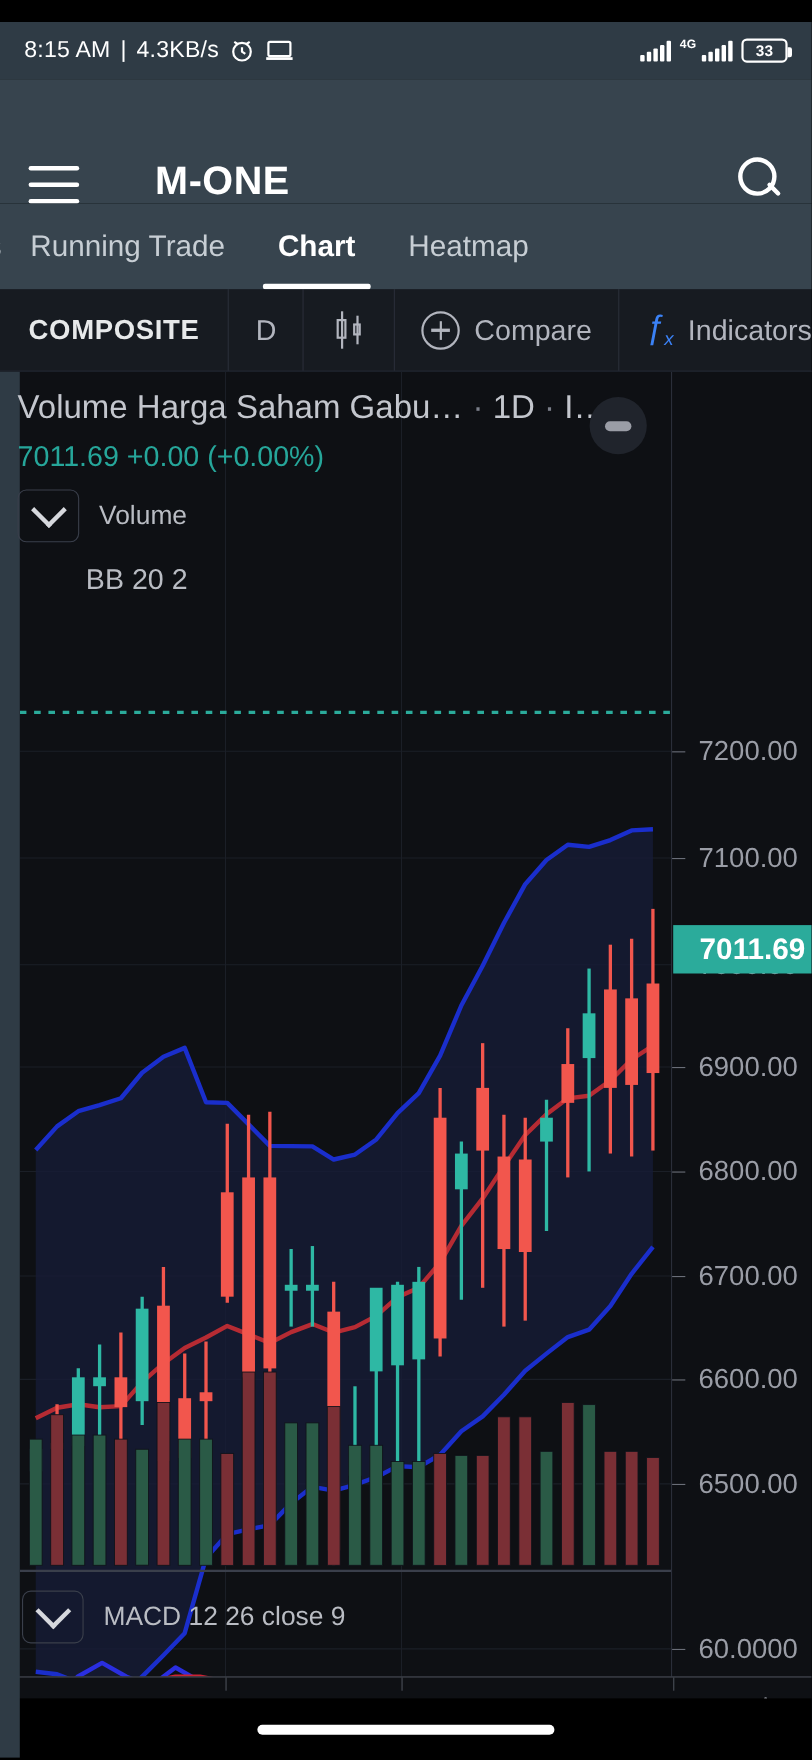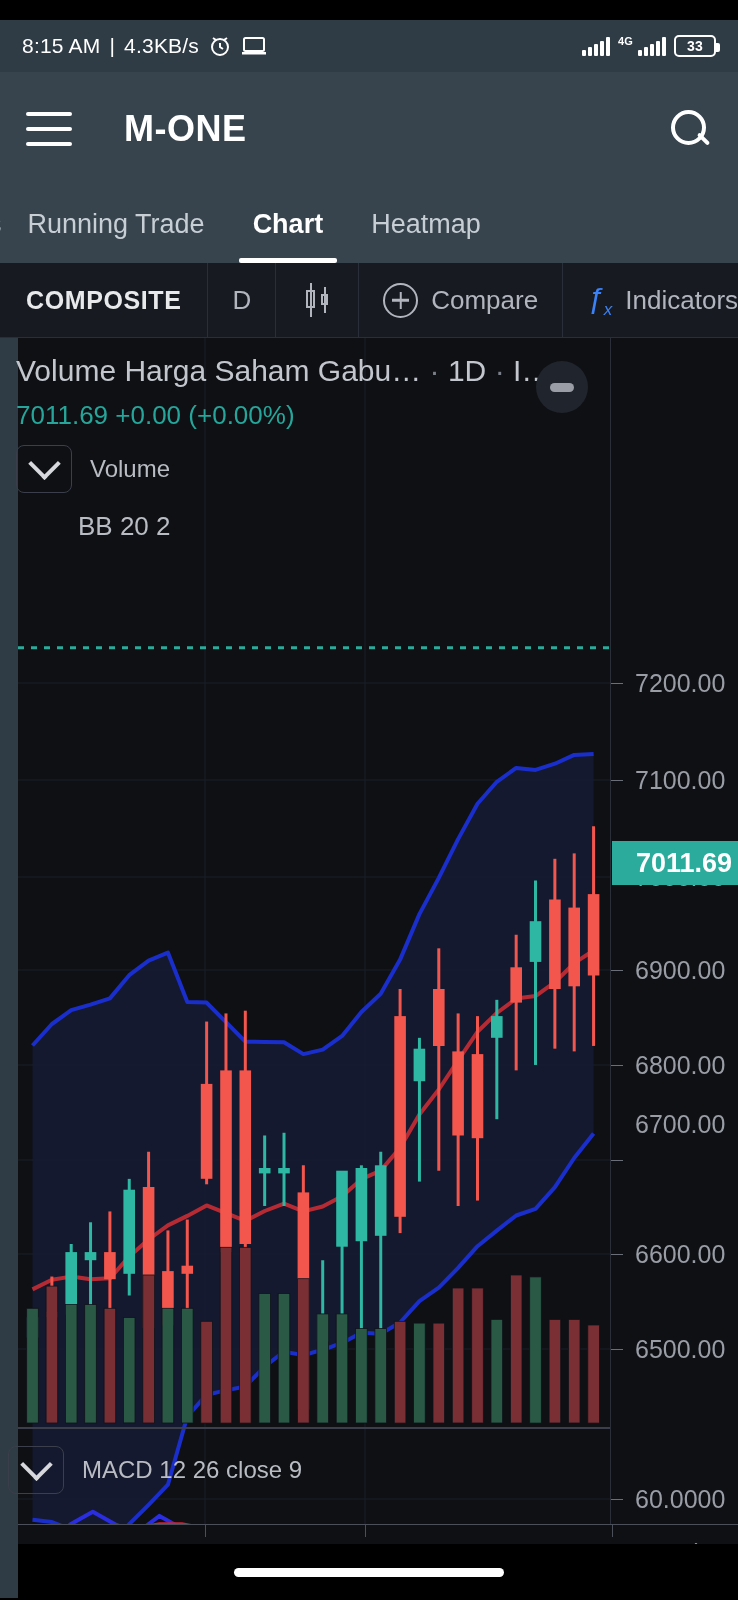--- a/index.html
+++ b/index.html
@@ -32,21 +32,21 @@
     position:relative; width:42px; height:22px; border:2px solid #fff;
     border-radius:5px; display:flex; align-items:center; justify-content:center;
     font-size:14px; font-weight:bold; color:#fff;
   }
   .batt:after{ content:""; position:absolute; right:-6px; top:6px; width:4px; height:9px;
     background:#fff; border-radius:0 2px 2px 0; }
 
   
   .appbar{
     height:113px; background:#37444e;
-    display:flex; align-items:center; padding:0 26px; gap:0;
+    display:flex; align-items:flex-end; padding:0 26px; gap:17px;
   }
   .hamburger{ width:46px; height:34px; display:flex; flex-direction:column;
     justify-content:space-between; cursor:pointer; }
   .hamburger span{ display:block; height:4px; background:#fff; border-radius:2px; }
   .app-title{ color:#fff; font-size:36px; font-weight:bold; margin-left:52px; letter-spacing:.5px;}
   .search-ic{ margin-left:auto; width:46px; height:46px; position:relative; cursor:pointer;}
   .search-ic:before{ content:""; position:absolute; left:5px; top:4px; width:27px; height:27px;
     border:4px solid #fff; border-radius:50%; }
   .search-ic:after{ content:""; position:absolute; left:30px; top:31px; width:15px; height:4px;
     background:#fff; border-radius:2px; transform:rotate(45deg); }
@@ -126,21 +126,21 @@
   }
   .legend-ind{ color:#b9bcc3; font-size:24px; }
   .legend-sub{ color:#b9bcc3; font-size:26px; margin-top:18px; margin-left:62px;}
   .minimize-btn{
     position:absolute; left:536px; top:23px; width:52px; height:52px; border-radius:50%;
     background:#20242c; display:flex; align-items:center; justify-content:center; cursor:pointer;
     z-index:9;
   }
   .minimize-btn i{ display:block; width:24px; height:9px; background:#9a9da6; border-radius:5px;}
 
-  .macd-legend{ position:absolute; left:8px; top:1108px; display:flex; align-items:center; gap:18px; z-index:8;}
+  .macd-legend{ position:absolute; left:20px; top:1108px; display:flex; align-items:center; gap:18px; z-index:8;}
 
   
   .time-axis{
     position:absolute; left:0; right:0; bottom:0; height:74px;
     border-top:1px solid #4a4f59; background:#0e1014;
   }
   .t-label{ position:absolute; top:20px; color:#9a9da6; font-size:26px; }
   .t-label.bold{ color:#d4d7dd; font-weight:bold; }
   .t-tick{ position:absolute; top:0; width:1px; height:12px; background:#4a4f59; }
   .gear{
@@ -424,21 +424,21 @@
     <div class="axis-tick" style="top:345px"></div>
     <div class="axis-label" style="top:331px">7200.00</div>
     <div class="axis-tick" style="top:442px"></div>
     <div class="axis-label" style="top:428px">7100.00</div>
     <div class="axis-label" style="top:525px">7000.00</div>
     <div class="axis-tick" style="top:632px"></div>
     <div class="axis-label" style="top:618px">6900.00</div>
     <div class="axis-tick" style="top:727px"></div>
     <div class="axis-label" style="top:713px">6800.00</div>
     <div class="axis-tick" style="top:822px"></div>
-    <div class="axis-label" style="top:772px">6700.00</div>
+    <div class="axis-label" style="top:808px">6700.00</div>
     <div class="axis-tick" style="top:916px"></div>
     <div class="axis-label" style="top:902px">6600.00</div>
     <div class="axis-tick" style="top:1011px"></div>
     <div class="axis-label" style="top:997px">6500.00</div>
 
     <div class="price-badge" style="top:503px">7011.69</div>
 
     <div class="axis-tick" style="top:1161px"></div>
     <div class="axis-label" style="top:1147px">60.0000</div>
     <div class="axis-tick" style="top:1246px"></div>

